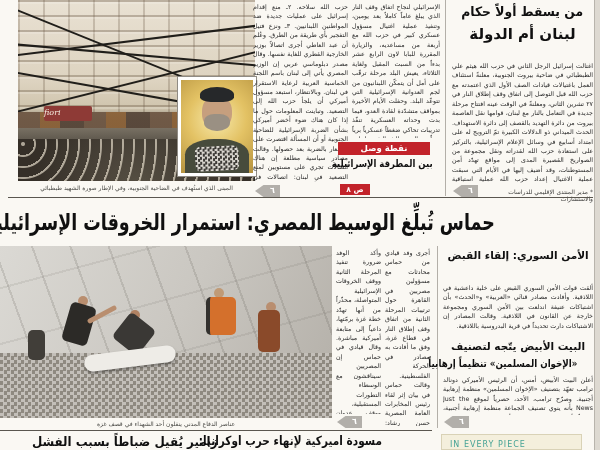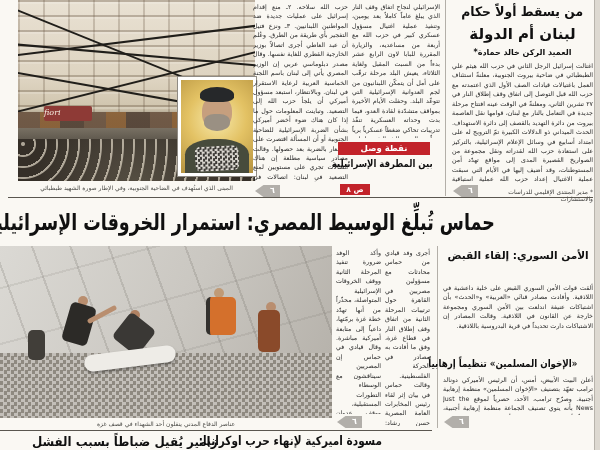--- a/index.html
+++ b/index.html
@@ -104,21 +104,20 @@
   <div class="abs chip" style="left:340px;top:184px;width:30px;height:11px;line-height:11px;">ص ٨</div>
 
   <div class="abs rule-v" style="left:445px;top:0;height:196px;"></div>
 
   <div class="abs hl" style="left:452px;top:4px;width:141px;font-size:13px;">
     <span class="sq" style="transform:scaleX(.95);">من يسقط أولاً حكام</span>
   </div>
   <div class="abs hl" style="left:452px;top:25px;width:141px;font-size:15px;">
     <span class="sq">لبنان أم الدولة</span>
   </div>
-  <div class="abs hl" style="left:452px;top:48px;width:141px;font-size:8px;">العميد الركن خالد حمادة*</div>
   <div class="abs body-text" style="left:452px;top:61px;width:141px;height:123px;">اغتالت إسرائيل الرجل الثاني في حزب الله هيثم علي الطبطبائي في ضاحية بيروت الجنوبية، معلنةً استئناف العمل باغتيالات قيادات الصف الأول الذي اعتمدته مع حزب الله قبل التوصل إلى اتفاق وقف إطلاق النار في ٢٧ تشرين الثاني، ومعلنةً في الوقت عينه افتتاح مرحلة جديدة في التعامل بالنار مع لبنان، قوامها نقل العاصمة بيروت من دائرة التهديد بالقصف إلى دائرة الاستهداف. الحدث الميداني ذو الدلالات الكبيرة تمّ الترويج له على امتداد أسابيع في وسائل الإعلام الإسرائيلية، بالتركيز على استعادة حزب الله لقدراته ونقل مجموعة من الصواريخ القصيرة المدى إلى مواقع تهدّد أمن المستوطنات، وقد أضيف إليها في الأيام التي سبقت عملية الاغتيال إعداد حزب الله عملية استباقية تستهدف شمال إسرائيل. المفارقة التي تطرح العديد من التساؤلات أن حزب الله دخل كعادته في دائرة التضليل الإسرائيلي، الذي يريد بشكل دائم تسويق حزب الله لدى المجتمع الدولي كأنه مصدر حقيقي للخطر على أمن واستقرار إسرائيل، فقابل قيادته الحديث عن تغيير منظومة القيادة بمغزى أقل رشاقة واستعداد الحزب للمواجهة، ودائماً مع التركيز على رفضه تسليم السلاح.</div>
   <div class="abs rtl" style="left:480px;top:188px;width:113px;font-size:6px;color:#3c3c3a;text-align:right;">* مدير المنتدى الإقليمي للدراسات والاستشارات</div>
   <div class="cont-arrow" style="left:453px;top:185px;">
     <span>٦</span>
   </div>
 
   <div class="abs rule-h" style="left:8px;top:197px;width:585px;"></div>
 
   <div class="abs hl" style="left:4px;top:200px;width:592px;height:44px;line-height:44px;font-size:23px;">
     <span class="sq" style="transform:scaleX(.76);">حماس تُبلِّغ الوسيط المصري: استمرار الخروقات الإسرائيلية يهدِّد خطة غزة</span>
@@ -148,28 +147,32 @@
   </div>
   <div class="abs body-text" style="left:385px;top:248px;width:45px;height:178px;">أجرى وفد قيادي من حماس محادثات مع مسؤولين مصريين في القاهرة حول ترتيبات المرحلة الثانية من اتفاق وقف إطلاق النار في قطاع غزة، وفق ما أفادت به مصادر في الحركة الفلسطينية. وقالت حماس في بيان إثر لقاء رئيس المخابرات العامة المصرية حسن رشاد: «بحثنا تطورات اتفاق وقف إطلاق النار والأوضاع العامة في قطاع غزة وطبيعة المرحلة المقبلة».</div>
 
   <div class="abs rule-v" style="left:437px;top:246px;height:182px;"></div>
 
   <div class="abs hl" style="left:443px;top:249px;width:150px;font-size:10.5px;">
     <span class="sq">الأمن السوري: إلقاء القبض</span>
   </div>
   <div class="abs body-text" style="left:443px;top:283px;width:150px;height:48px;">ألقت قوات الأمن السوري القبض على خلية داعشية في اللاذقية. وأفادت مصادر قناتَي «العربية» و«الحدث» بأن اشتباكات عنيفة اندلعت بين الأمن السوري ومجموعة خارجة عن القانون في اللاذقية. وقالت المصادر إن الاشتباكات دارت تحديداً في قرية البدروسية باللاذقية.</div>
 
+  <div class="abs hl" style="left:443px;top:340px;width:150px;font-size:10.5px;">
+    <span class="sq">البيت الأبيض يتّجه لتصنيف</span>
+  </div>
   <div class="abs hl" style="left:443px;top:357px;width:150px;font-size:10.5px;">
     <span class="sq" style="transform:scaleX(.83);">«الإخوان المسلمين» تنظيماً إرهابياً</span>
   </div>
   <div class="abs body-text" style="left:443px;top:375px;width:150px;height:40px;">أعلن البيت الأبيض، أمس، أن الرئيس الأميركي دونالد ترامب تعهّد بتصنيف «الإخوان المسلمين» منظمة إرهابية أجنبية. وصرّح ترامب، الأحد، حصرياً لموقع Just the News بأنه ينوي تصنيف الجماعة منظمة إرهابية أجنبية، مؤكداً أن القرار «سيصدر بأقوى الشروط» وبصيغة مشدّدة وملزمة، وأن «الوثائق النهائية قيد الإعداد حالياً». يأتي هذا الإعلان في ظل ضغوط متزايدة من أعضاء في الحزب الجمهوري داخل الكونغرس لدفع الإدارة نحو خطوات مباشرة ضد الجماعة التي يُنظر إليها في الأوساط المحافظة كعامل يزعزع الاستقرار الإقليمي ويسهم في نشر التطرف.</div>
   <div class="cont-arrow" style="left:444px;top:416px;">
     <span>٦</span>
   </div>
 
+  <div class="abs adbox" style="left:441px;top:434px;width:141px;height:16px;">IN EVERY PIECE</div>
 
   <div class="abs rule-h" style="left:0;top:430px;width:432px;"></div>
 
   <div class="abs hl" style="left:198px;top:433px;width:184px;font-size:12.5px;text-align:right;">
     <span class="sq sqr" style="transform:scaleX(.84);">مسودة اميركية لإنهاء حرب اوكرانيا:</span>
   </div>
   <div class="abs hl" style="left:6px;top:434px;width:184px;font-size:12.5px;margin-left:32px;">
     <span class="sq" style="transform:scaleX(.95);">زامير يُقيل ضباطاً بسبب الفشل</span>
   </div>
 

